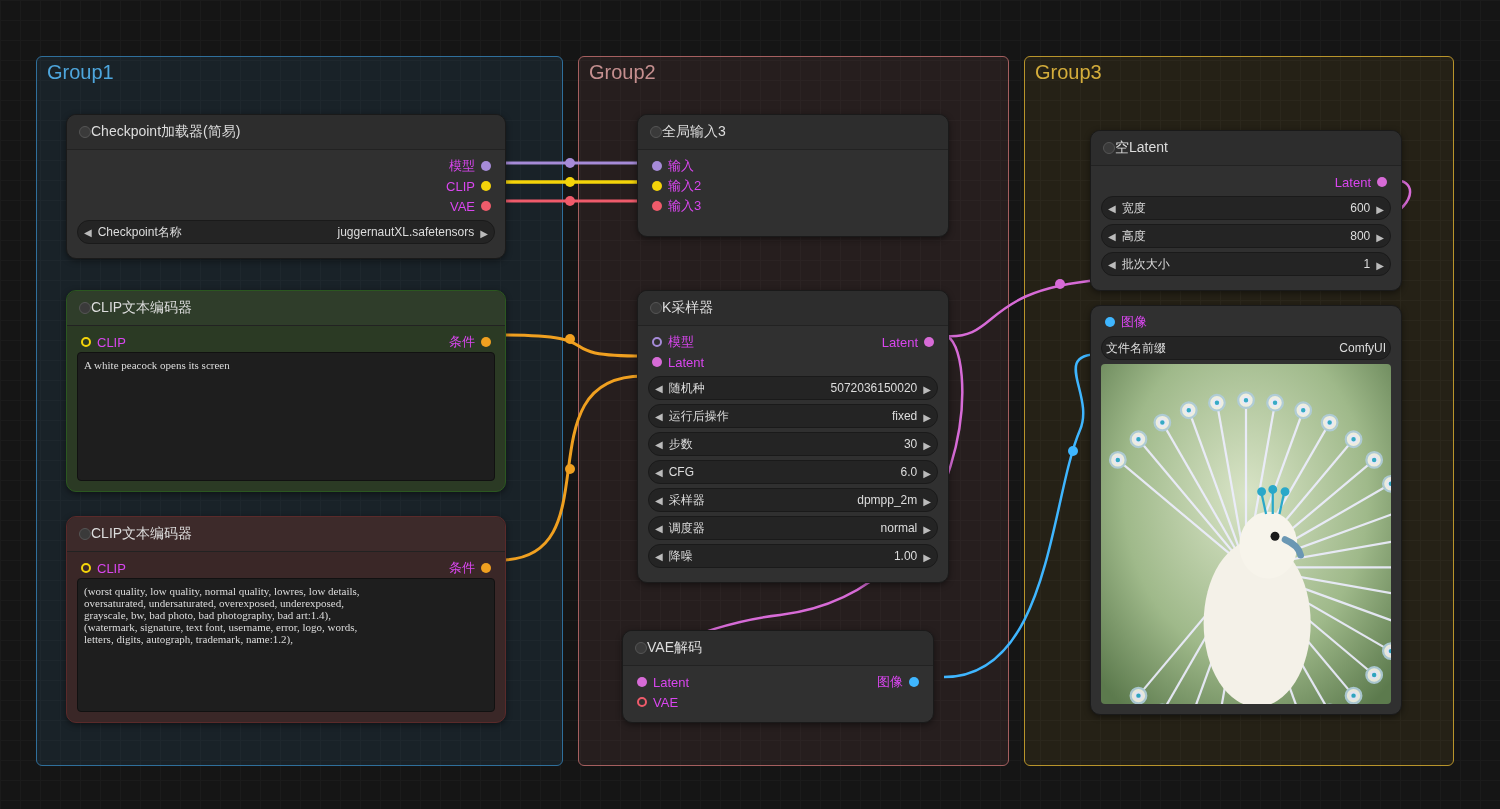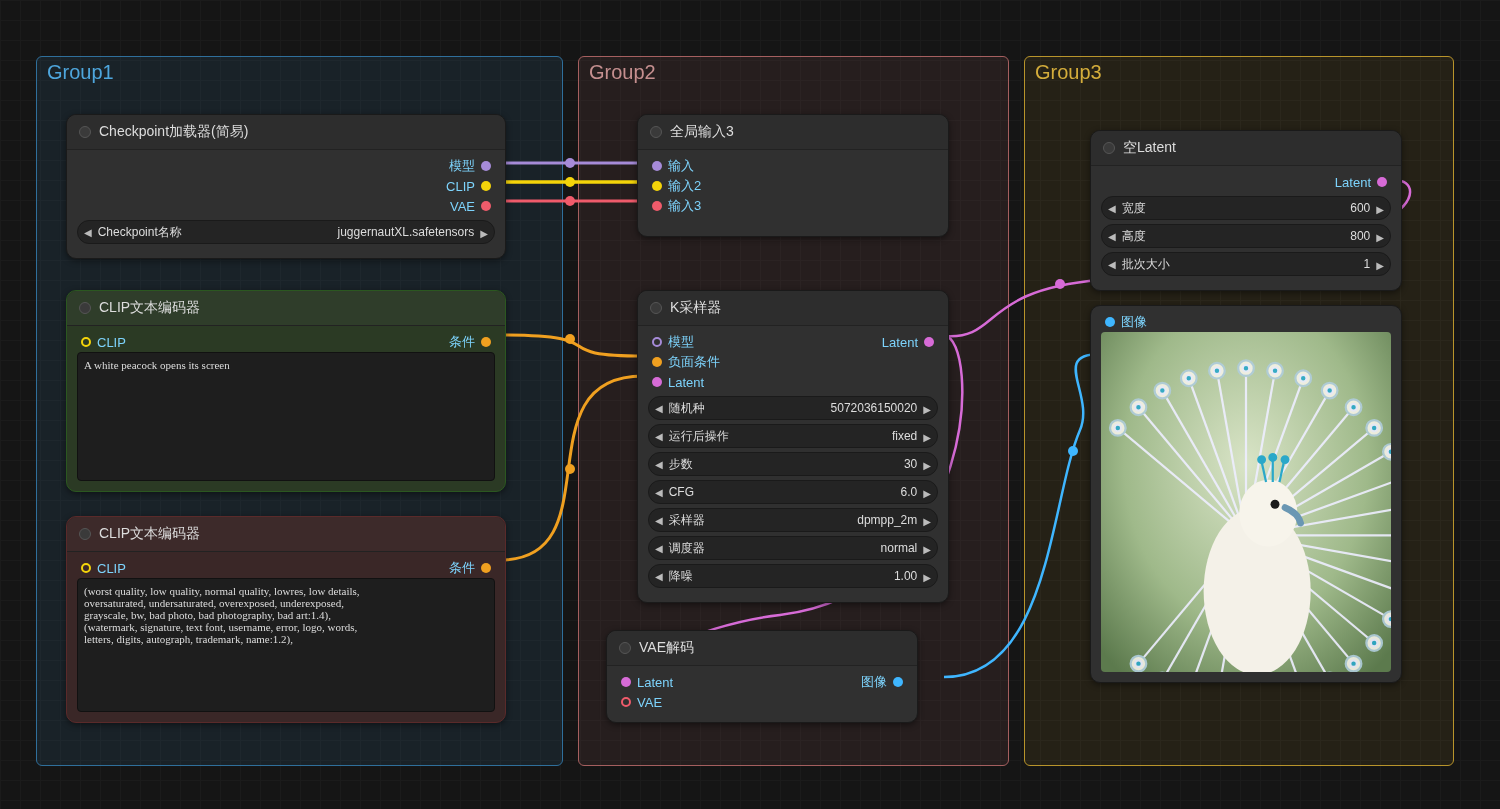--- a/index.html
+++ b/index.html
@@ -7,29 +7,29 @@
   svg.wires{position:absolute;left:0;top:0;width:1500px;height:809px;pointer-events:none;z-index:5}
   .group{position:absolute;border:1px solid;border-radius:6px;padding:4px 8px;box-sizing:border-box}
   .group-title{font-size:20px;font-weight:500;position:absolute;top:4px;left:10px}
   .g1{border-color:#2f6f9b;background:rgba(47,111,155,.14)}
   .g1 .group-title{color:#4ea6dd}
   .g2{border-color:#a55f5f;background:rgba(165,95,95,.12)}
   .g2 .group-title{color:#c58f8f}
   .g3{border-color:#b8942b;background:rgba(184,148,43,.10)}
   .g3 .group-title{color:#d4ad3b}
   .node{position:absolute;background:#303030;border:1px solid #1a1a1a;border-radius:10px;box-shadow:0 2px 6px rgba(0,0,0,.45);z-index:10;box-sizing:border-box}
-  .node .titlebar{display:flex;align-items:center;gap:8px;padding:8px 12px;border-bottom:1px solid #222;border-radius:10px 10px 0 0;background:#2d2d2d}
+  .node .titlebar{display:flex;align-items:center;padding:8px 12px;border-bottom:1px solid #222;border-radius:10px 10px 0 0;background:#2d2d2d}
   .titlebar .dot{width:10px;height:10px;border-radius:50%;background:#3a3a3a;border:1px solid #555}
   .titlebar .ttl{color:#ddd;font-size:14px}
   .body{padding:6px 10px 10px 10px}
   .pill{display:flex;align-items:center;justify-content:space-between;background:#242424;border:1px solid #1a1a1a;border-radius:14px;height:22px;padding:0 4px;margin:4px 0;font-size:12px;color:#ddd}
   .pill .l{display:flex;align-items:center;gap:4px}
   .pill .r{display:flex;align-items:flex-end;gap:4px}
   .chev{color:#bbb;font-size:10px;padding:0 2px}
-  .slot-row{display:flex;justify-content:space-between;align-items:center;height:20px;font-size:13px;color:#7dd3fc;padding:0 4px}
+  .slot-row{display:flex;justify-content:space-between;align-items:center;height:20px;font-size:13px;color:#d946ef;padding:0 4px}
   .slot-row.right{justify-content:flex-end;gap:6px}
   .slot-row.left{justify-content:flex-start;gap:6px}
   .port, .oport, .iport{width:10px;height:10px;border-radius:50%;display:inline-block;box-sizing:border-box}
   .p-model{background:#a68bd8}
   .p-clip{background:#f4d40a}
   .p-vae{background:#ef5b6b}
   .p-cond{background:#f0a020}
   .p-latent{background:#d76bd7}
   .p-image{background:#3fb6ff}
   .ring{background:transparent;border:2px solid}
@@ -189,24 +189,20 @@
         <span style="display:flex;gap:6px;align-items:center">
             <span class="iport ring" style="border-color:#a68bd8"></span>
             <span>模型</span>
           </span>
         <span style="display:flex;gap:6px;align-items:center">
             <span>Latent</span>
             <span class="oport p-latent"></span>
           </span>
       </div>
       <div class="slot-row left">
-          <span class="iport p-cond"></span>
-          <span>负面条件</span>
-        </div>
-      <div class="slot-row left">
           <span class="iport p-latent"></span>
           <span>Latent</span>
         </div>
       <div id="ksampler-params">
           <div class="pill">
     <span class="l">
               <span class="chev">◀</span>
               <span>随机种</span>
             </span>
     <span class="r">
@@ -271,21 +267,21 @@
             </span>
     <span class="r">
               <span>1.00</span>
               <span class="chev">▶</span>
             </span>
   </div>
         </div>
     </div>
   </div>
 
-  <div class="node" style="left:606px;top:630px;width:312px">
+  <div class="node" style="left:622px;top:630px;width:312px">
     <div class="titlebar">
       <span class="dot"></span>
       <span class="ttl">VAE解码</span>
     </div>
     <div class="body">
       <div class="slot-row" style="justify-content:space-between">
         <span style="display:flex;gap:6px;align-items:center">
             <span class="iport p-latent"></span>
             <span>Latent</span>
           </span>
@@ -345,20 +341,28 @@
         </div>
     </div>
   </div>
 
   <div class="node" style="left:1090px;top:305px;width:312px">
     <div class="body">
       <div class="slot-row left">
           <span class="iport p-image"></span>
           <span>图像</span>
         </div>
+      <div class="pill">
+        <span class="l">
+            <span>文件名前缀</span>
+          </span>
+        <span class="r">
+            <span>ComfyUI</span>
+          </span>
+      </div>
       <div class="img-preview" style="height:340px">
         <svg viewBox="0 0 260 340" width="100%" height="100%" preserveAspectRatio="xMidYMid slice">
           <defs>
             <radialGradient id="bg" cx="50%" cy="40%" r="70%">
               <stop offset="0%" stop-color="#d9e4c7"></stop>
                 <stop offset="60%" stop-color="#9fb98a"></stop>
                 <stop offset="100%" stop-color="#5c7a4d"></stop>
             </radialGradient>
           </defs>
           <rect width="260" height="340" fill="url(#bg)"></rect>

